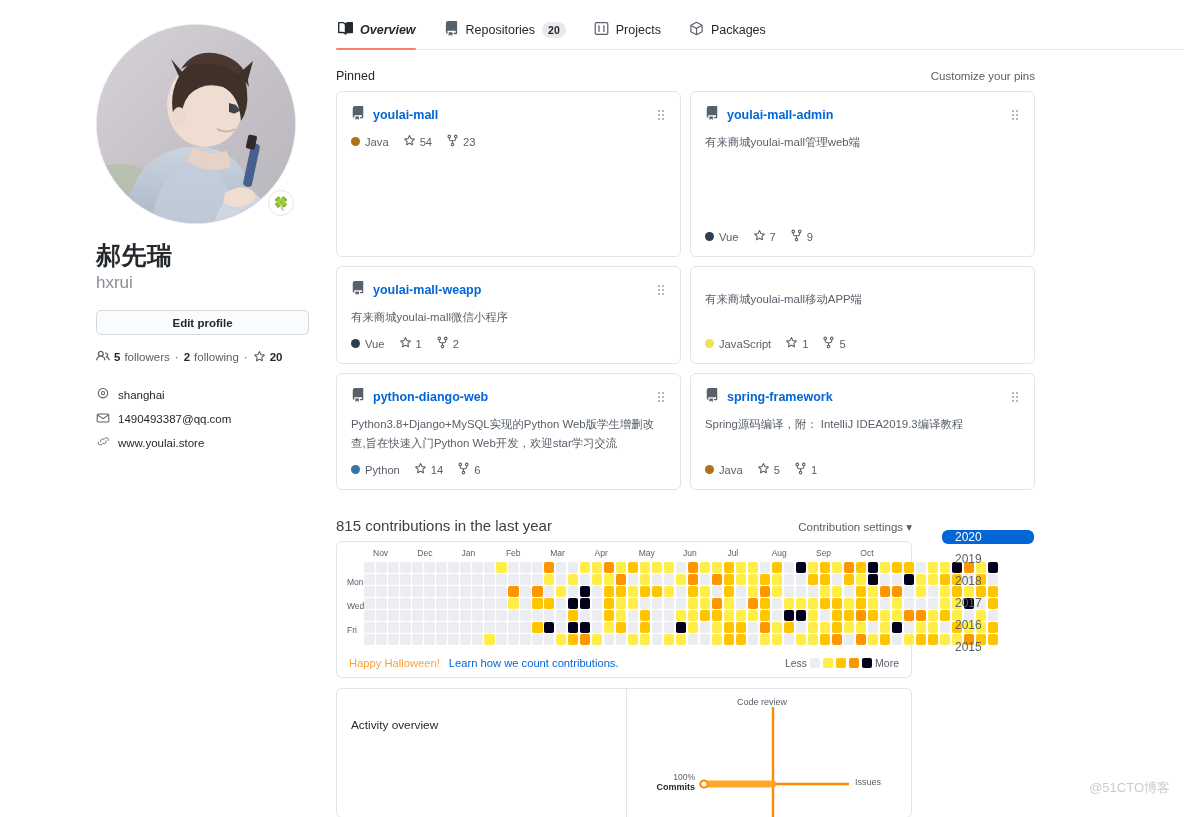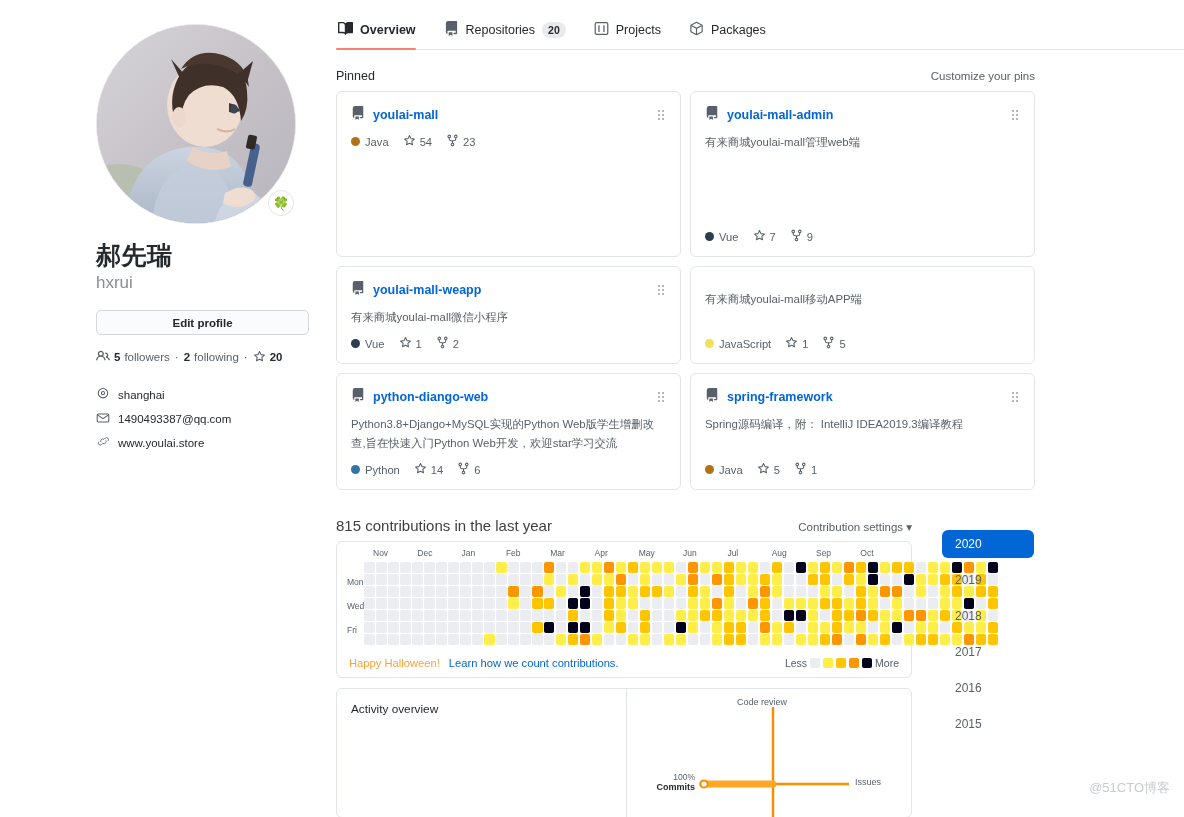--- a/index.html
+++ b/index.html
@@ -59,21 +59,21 @@
     display: flex; align-items: flex-end; gap: 0;
     height: 50px; border-bottom: 1px solid #e6e8eb;
     width: 848px;
   }
   .tab {
     display: flex; align-items: center; gap: 7px;
     padding: 0 14px 10px 14px; font-size: 12.5px; color: #24292e;
     cursor: pointer; position: relative; white-space: nowrap;
   }
   .tab:first-child { padding-left: 2px; }
-  .tab.active { font-weight: bold; }
+  .tab.active { font-weight: bold; font-style: italic; }
   .tab.active::after {
     content: ""; position: absolute; left: 0; right: 14px; bottom: -1px;
     height: 2px; background: #f9826c; border-radius: 2px;
   }
   .tab .counter {
     background: #e8eaed; color: #24292e; border-radius: 9px;
     font-size: 10.5px; font-weight: bold; padding: 1px 6px; line-height: 1.4;
   }
 
   .pinned-head {
@@ -141,34 +141,34 @@
   .learn-link { color: #0366d6; cursor: pointer; }
   .legend { display: flex; align-items: center; gap: 3px; font-size: 10.5px; color: #586069; }
   .legend-cell { width: 10px; height: 10px; border-radius: 2px; }
 
   
   .years {
     position: absolute; left: 942px; top: 530px;
     display: flex; flex-direction: column; width: 92px;
   }
   .year {
-    height: 28px; display: flex; align-items: center;
+    height: 14px; display: flex; align-items: center;
     padding-left: 13px; font-size: 12px; color: #586069;
     border-radius: 6px; cursor: pointer; margin-bottom: 8px;
   }
   .year.active { background: #0366d6; color: #fff; font-weight: normal; }
 
   
   .activity-card {
     margin-top: 10px; width: 576px; border: 1px solid #e1e4e8;
     border-radius: 6px; background: #fff; display: flex;
     height: 130px; overflow: hidden;
   }
   .activity-left { width: 292px; padding: 13px 14px; border-right: 1px solid #e1e4e8; }
-  .activity-title { font-size: 11.8px; color: #24292e; }
+  .activity-title { font-size: 11.8px; color: #24292e; margin-top: 16px; }
   .activity-item { display: flex; gap: 9px; margin-top: 13px; }
   .activity-text { font-size: 11.5px; color: #24292e; line-height: 1.62; }
   .activity-text a { color: #0366d6; font-weight: bold; text-decoration: none; }
   .activity-right { flex: 1; position: relative; }
   .radar-label {
     position: absolute; font-size: 9px; color: #586069; white-space: nowrap;
   }
   .radar-pct { font-size: 8.5px; color: #586069; display: block; text-align: right;}
   .radar-strong { font-weight: bold; color: #24292e; font-size: 9px; }
 

